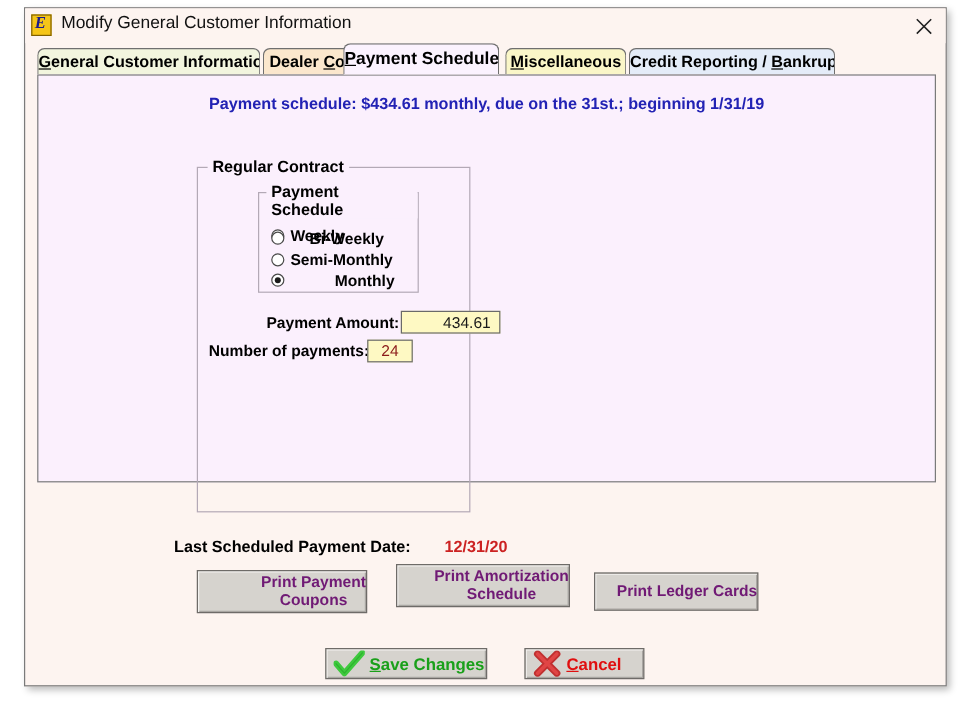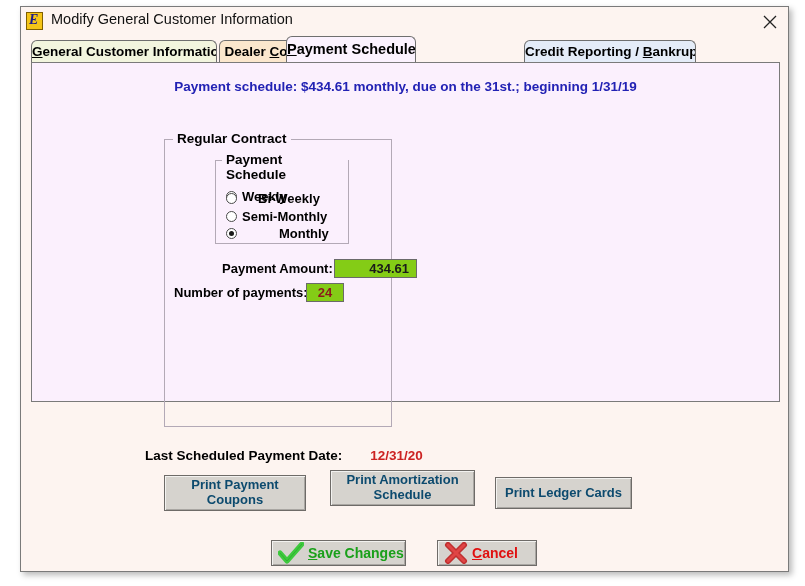--- a/index.html
+++ b/index.html
@@ -211,23 +211,23 @@
   .field-label {
     font-size: 13px;
     font-weight: bold;
     color: #000;
     text-align: right;
     white-space: nowrap;
   }
   .field-box {
     box-sizing: border-box;
     border: 1px solid #6a6a6a;
-    background: #84cc16;
+    background: #fef9c3;
     font-size: 13px;
-    font-weight: bold;
+    font-weight: normal;
     height: 19px;
     line-height: 17px;
   }
   #payment-amount-field {
     width: 83px;
     padding-right: 7px;
     text-align: right;
     color: #1a1a1a;
   }
   #number-payments-field {
@@ -256,28 +256,28 @@
     margin-left: 28px;
   }
 
   
   .print-btn {
     position: absolute;
     box-sizing: border-box;
     background: #d6d3ce;
     border: 1px solid #6e6b68;
     box-shadow: inset 1px 1px 0 #f3f2f0, inset -1px -1px 0 #a9a6a2;
-    color: #0c4a6e;
+    color: #701a75;
     font-size: 13px;
     font-weight: bold;
     text-align: center;
     cursor: pointer;
     display: flex;
     align-items: center;
-    justify-content: center;
+    justify-content: flex-end;
     line-height: 1.15;
   }
   #btn-print-coupons      { left: 132px; top: 412px; width: 142px; height: 36px; }
   #btn-print-amortization { left: 298px; top: 407px; width: 145px; height: 36px; }
   #btn-print-ledger       { left: 463px; top: 414px; width: 137px; height: 32px; }
 
   
   .action-btn {
     position: absolute;
     box-sizing: border-box;
@@ -321,20 +321,23 @@
     </div>
 
     <div class="tab t-dealer">
       <span>Dealer </span><u>C</u><span>ost</span>
     </div>
 
     <div class="tab t-active">
       <u>P</u><span>ayment Schedule</span>
     </div>
 
+    <div class="tab t-misc">
+      <u>M</u><span>iscellaneous</span>
+    </div>
 
     <div class="tab t-credit">
       <span>Credit Reporting / </span><u>B</u><span>ankruptcy</span>
     </div>
 
   </div>
 
   <div id="panel">
 
     <div id="headline">Payment schedule: $434.61 monthly, due on the 31st.; beginning  1/31/19</div>

